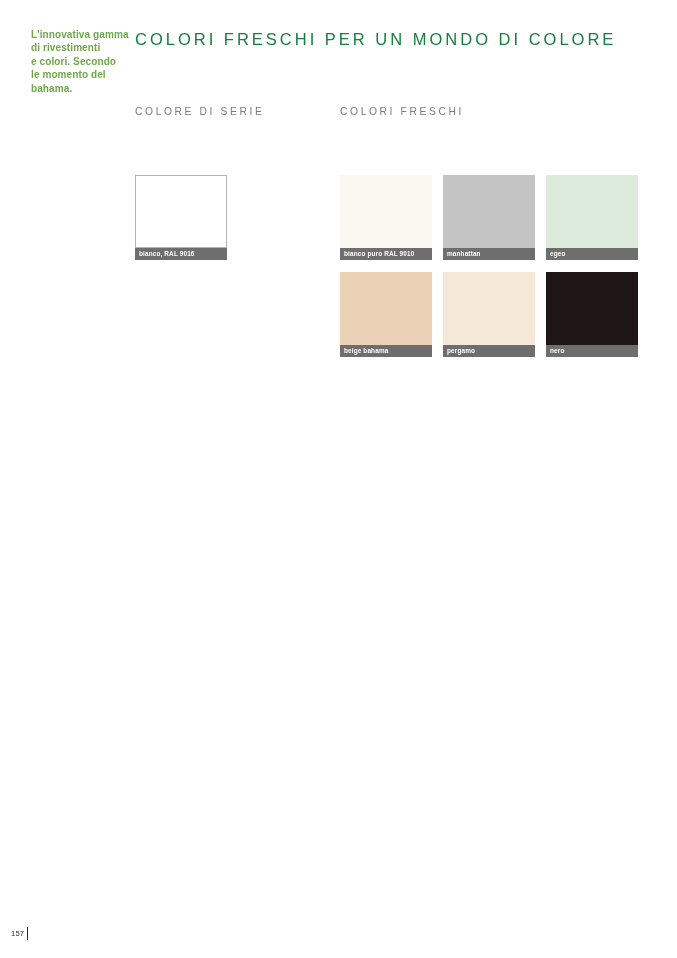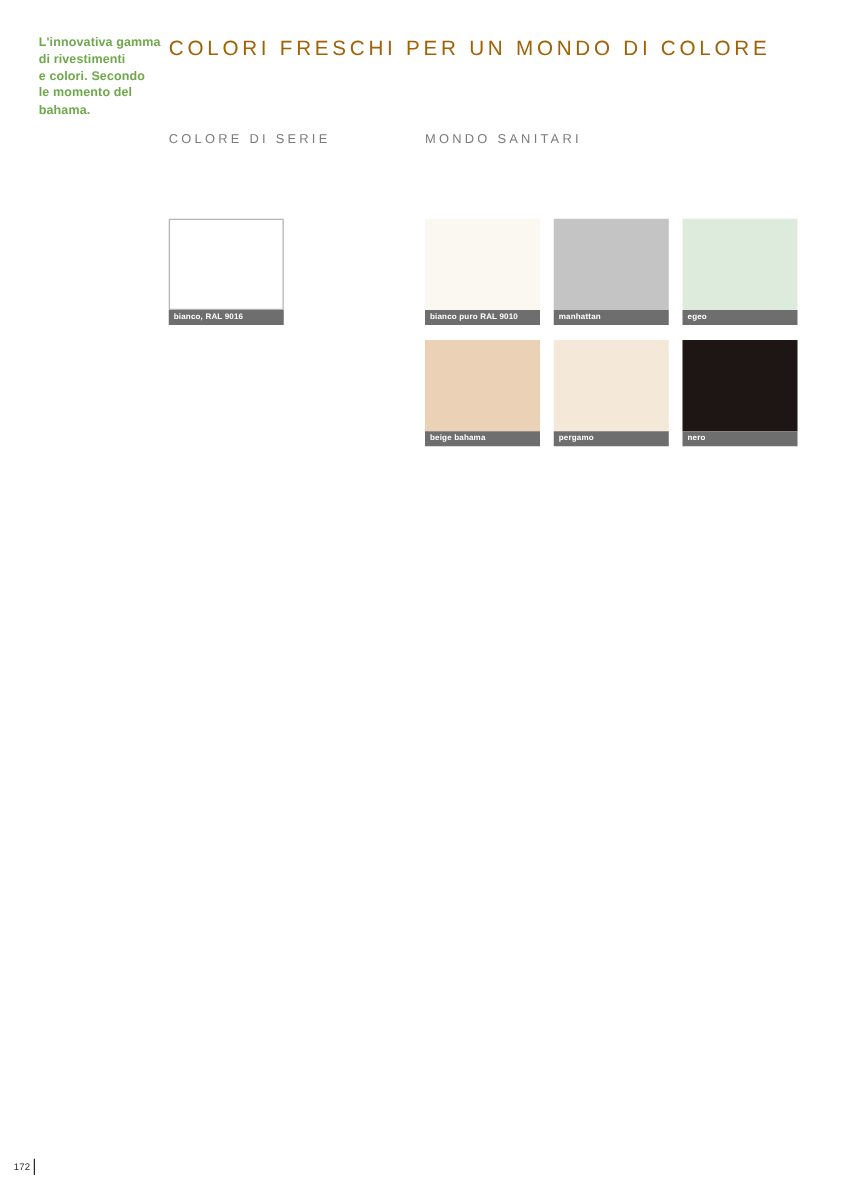--- a/index.html
+++ b/index.html
@@ -124,24 +124,24 @@
 <body>
 
 <div class="intro" style="color: rgb(111, 168, 75);">
   <span class="line">L'innovativa gamma</span>
   <span class="line">di rivestimenti</span>
   <span class="line">e colori. Secondo</span>
   <span class="line">le momento del</span>
   <span class="line">bahama.</span>
 </div>
 
-<div class="page-title" style="color: #a16207;">COLORI FRESCHI PER UN MONDO DI COLORE</div>
+<div class="page-title" style="color: #15803d;">COLORI FRESCHI PER UN MONDO DI COLORE</div>
 
 <div class="section-head serie" style="color: rgb(123, 123, 123);">COLORE DI SERIE</div>
-<div class="section-head sanitari" style="color: rgb(123, 123, 123);">MONDO SANITARI</div>
+<div class="section-head sanitari" style="color: rgb(123, 123, 123);">COLORI FRESCHI</div>
 
 <div class="grid serie">
   <div class="swatch outlined">
     <div class="swatch-color" style="background-color: rgb(255, 255, 255);"></div>
     <div class="swatch-label" style="background-color: rgb(110, 110, 110);">bianco, RAL 9016</div>
   </div>
 </div>
 
 <div class="grid sanitari">
   <div class="swatch">
@@ -164,15 +164,15 @@
     <div class="swatch-color" style="background-color: rgb(244, 232, 217);"></div>
     <div class="swatch-label" style="background-color: rgb(110, 110, 110);">pergamo</div>
   </div>
   <div class="swatch">
     <div class="swatch-color" style="background-color: rgb(30, 22, 20);"></div>
     <div class="swatch-label" style="background-color: rgb(110, 110, 110);">nero</div>
   </div>
 </div>
 
 <div class="footer">
-  <span class="folio">172</span>
+  <span class="folio">157</span>
   <span class="folio-rule"></span>
 </div>
 
 </body></html>

